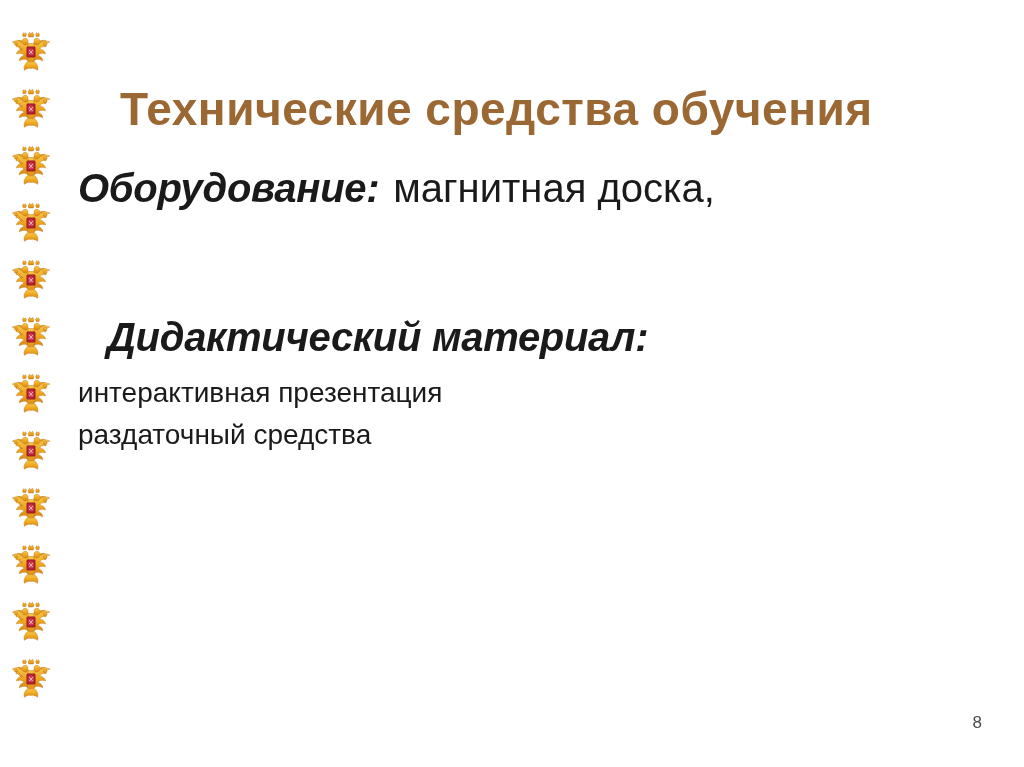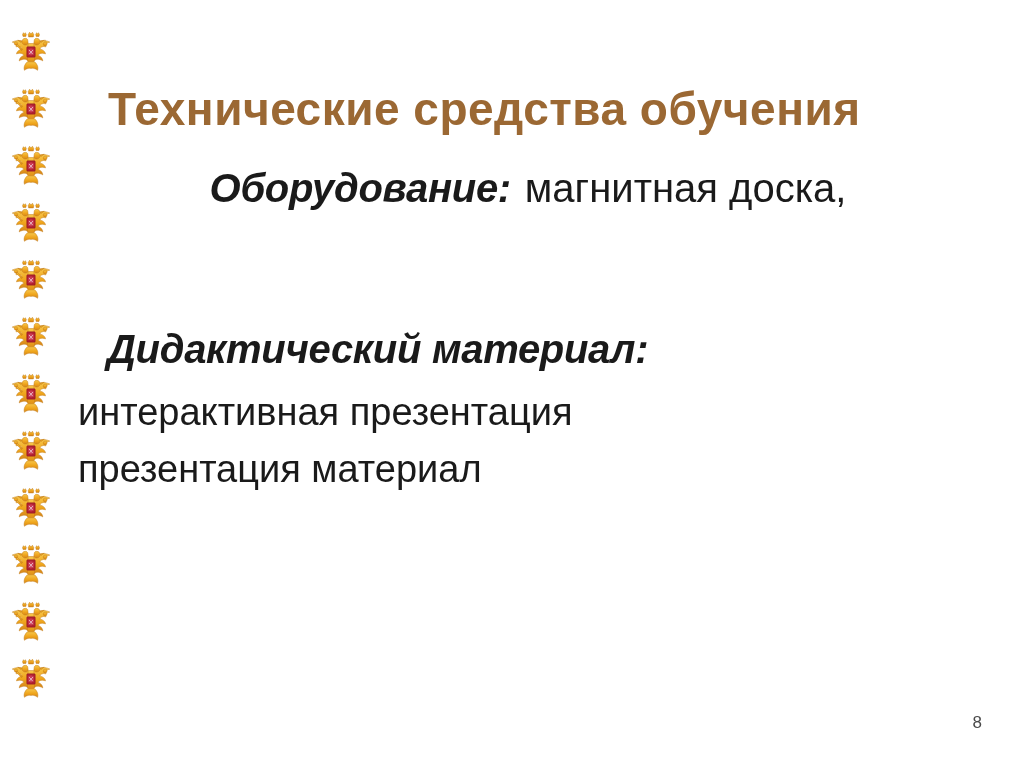--- a/index.html
+++ b/index.html
@@ -36,21 +36,21 @@
     width: 48px;
     height: 47px;
     margin-bottom: 10px;
     flex: 0 0 auto;
   }
   .emblem svg { display: block; width: 100%; height: 100%; }
 
   
   .slide-title {
     position: absolute;
-    left: 108px;
+    left: 120px;
     top: 54px;
     width: 860px;
     font-size: 46px;
     font-weight: bold;
     color: #9b6833;
     letter-spacing: 0.5px;
     line-height: 1.08;
     white-space: nowrap;
   }
 
@@ -61,21 +61,21 @@
     top: 160px;
     width: 900px;
   }
 
   .para {
     color: #1a1a1a;
     font-size: 40px;
     line-height: 1.42;
   }
 
-  .para.group-one { margin-bottom: 12px; text-align: center; }
+  .para.group-one { margin-bottom: 0; }
 
   .lead {
     font-weight: bold;
     font-style: italic;
     letter-spacing: -0.3px;
   }
   .lead-sep { display: inline-block; width: 14px; }
 
   .rest { font-weight: normal; font-style: normal; }
 
@@ -91,21 +91,21 @@
     font-style: italic;
     font-size: 40px;
     letter-spacing: -0.3px;
     margin-bottom: 6px;
     margin-left: 29px;
   }
 
   .para.plain-line {
     font-weight: normal;
     font-style: normal;
-    font-size: 38px;
+    font-size: 28px;
     line-height: 1.52;
   }
 
   
   .page-number {
     position: absolute;
     right: 42px;
     bottom: 34px;
     font-size: 17px;
     color: #4a4a4a;
@@ -419,19 +419,19 @@
     <div class="para group-one">
       <span class="lead">Оборудование:</span><span class="lead-sep"></span><span class="rest">магнитная доска,</span>
     </div>
 
     <div class="spacer"></div>
 
     <div class="para dm-heading">Дидактический материал:</div>
 
     <div class="para plain-line">интерактивная презентация</div>
 
-    <div class="para plain-line">презентация материал</div>
+    <div class="para plain-line">раздаточный средства</div>
 
   </div>
 
   <div class="page-number">8</div>
 
 </div>
 
 </body></html>

